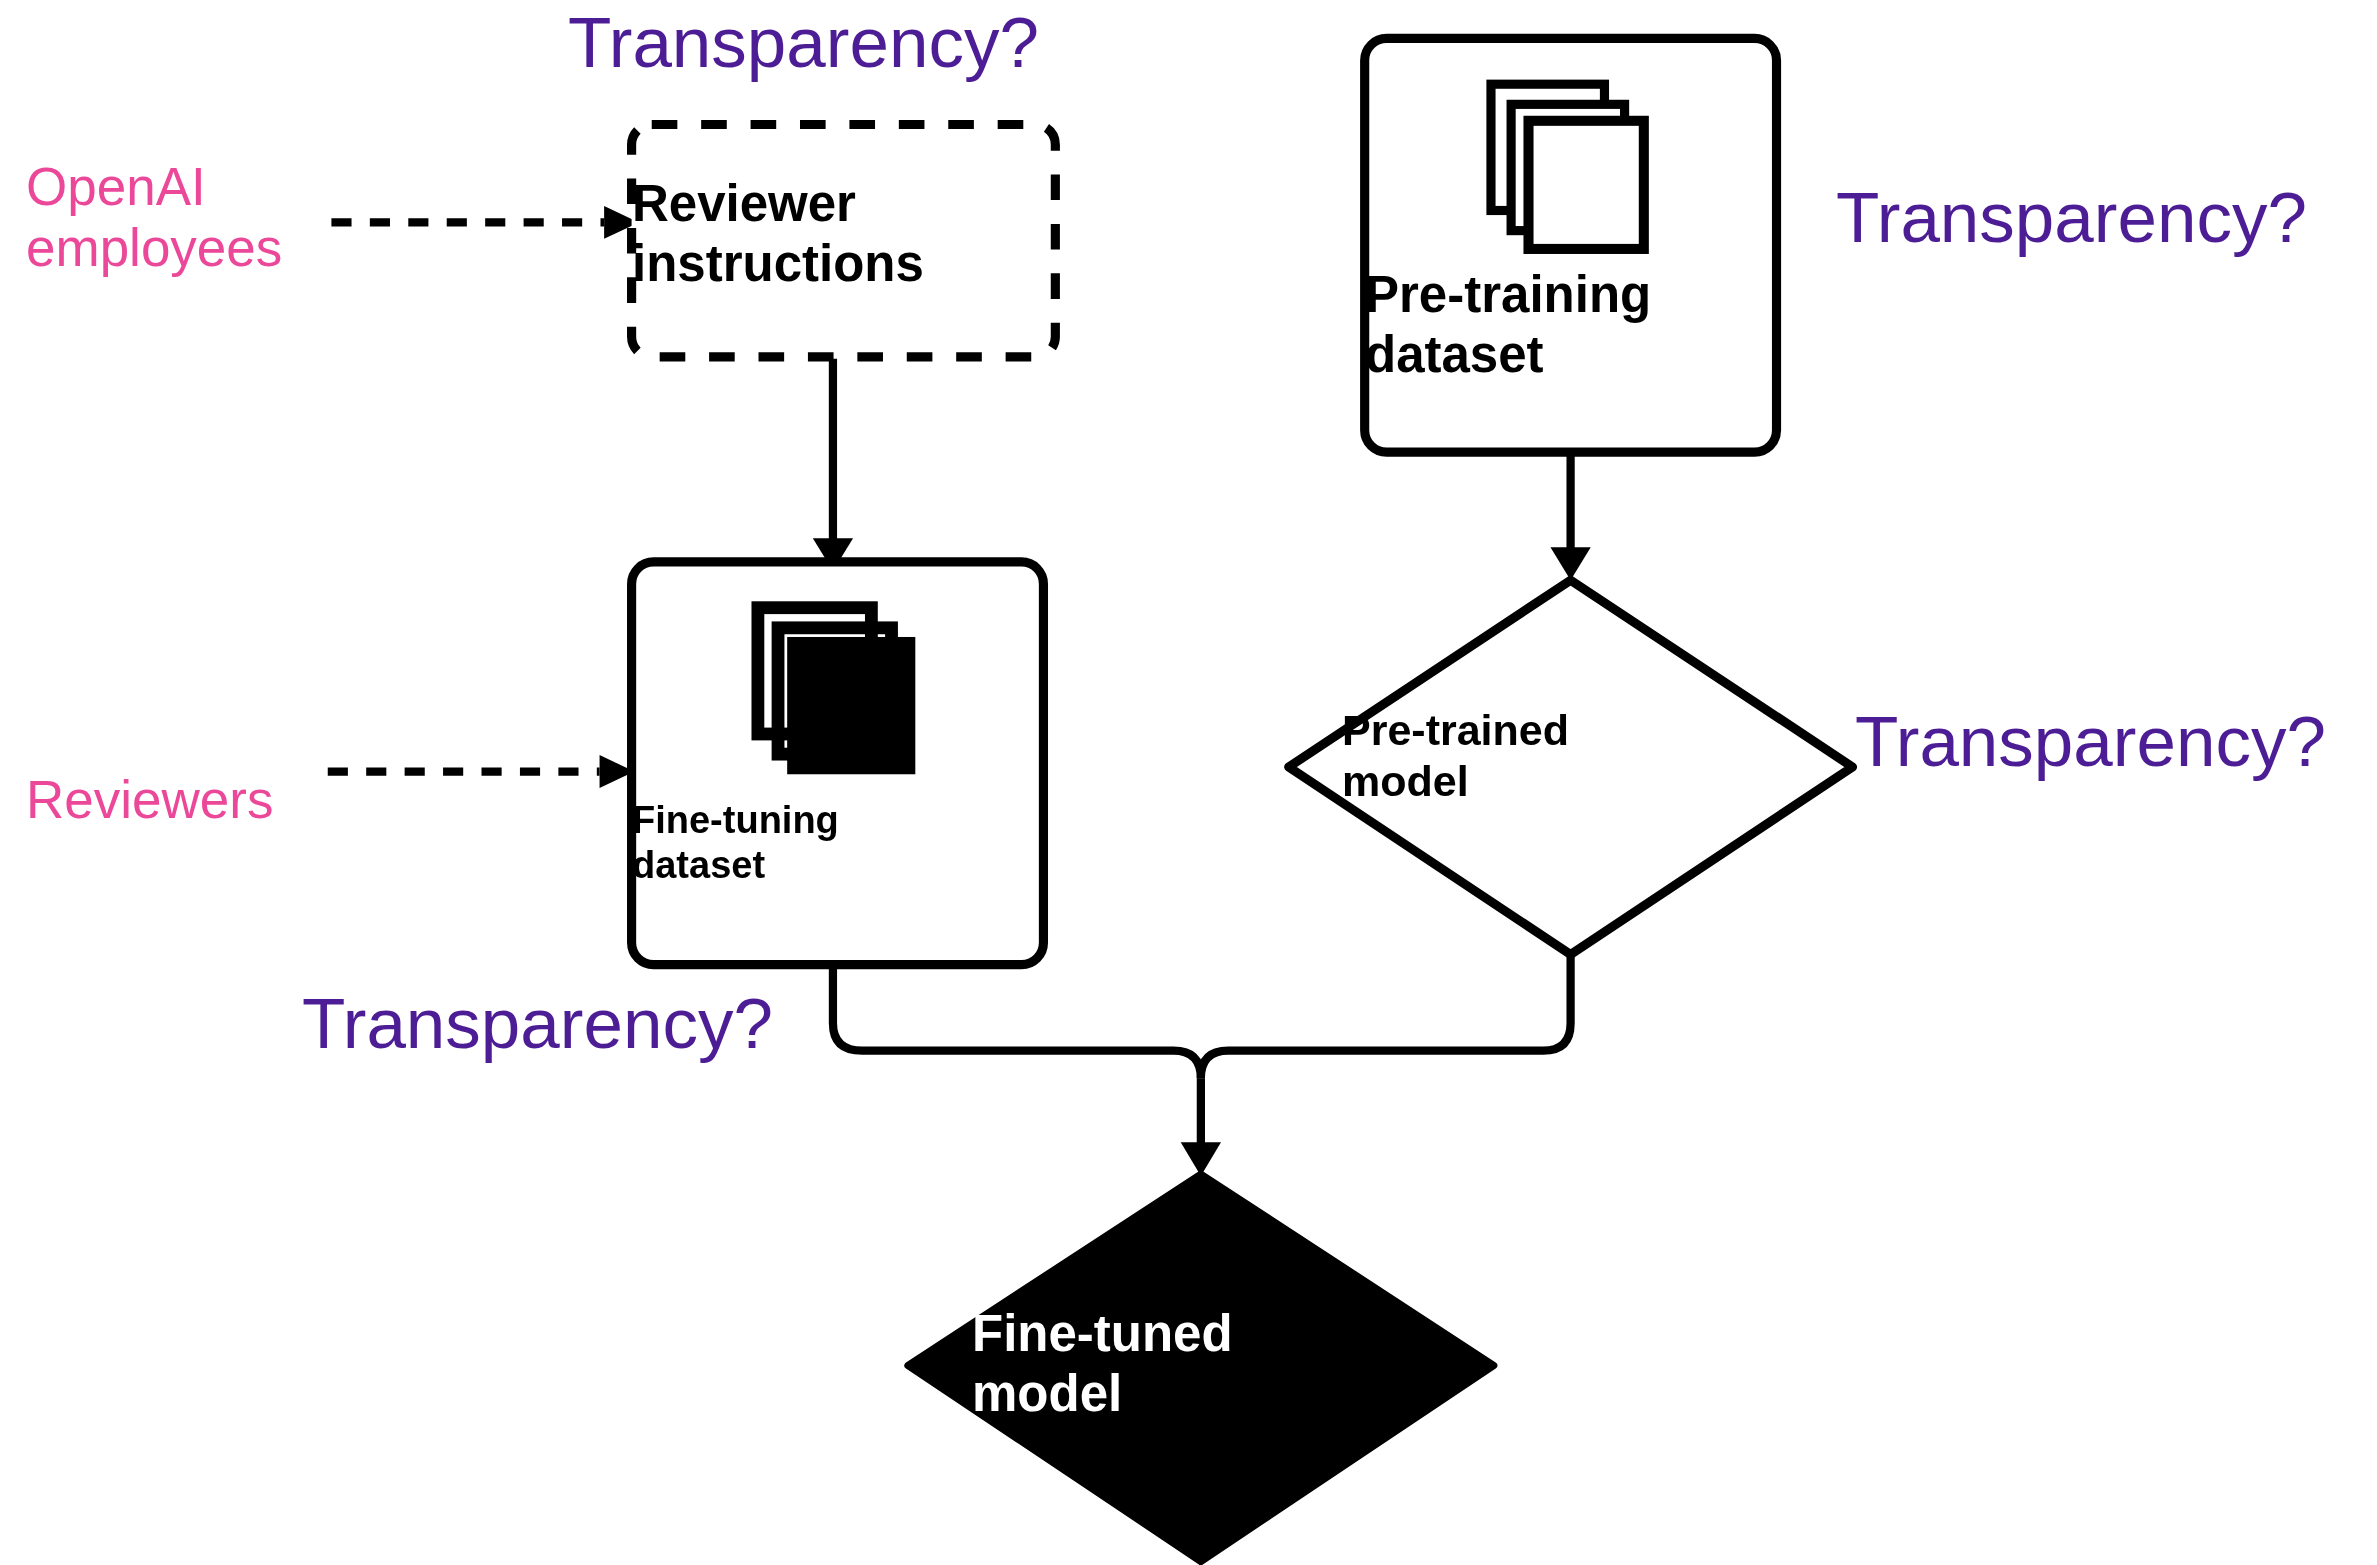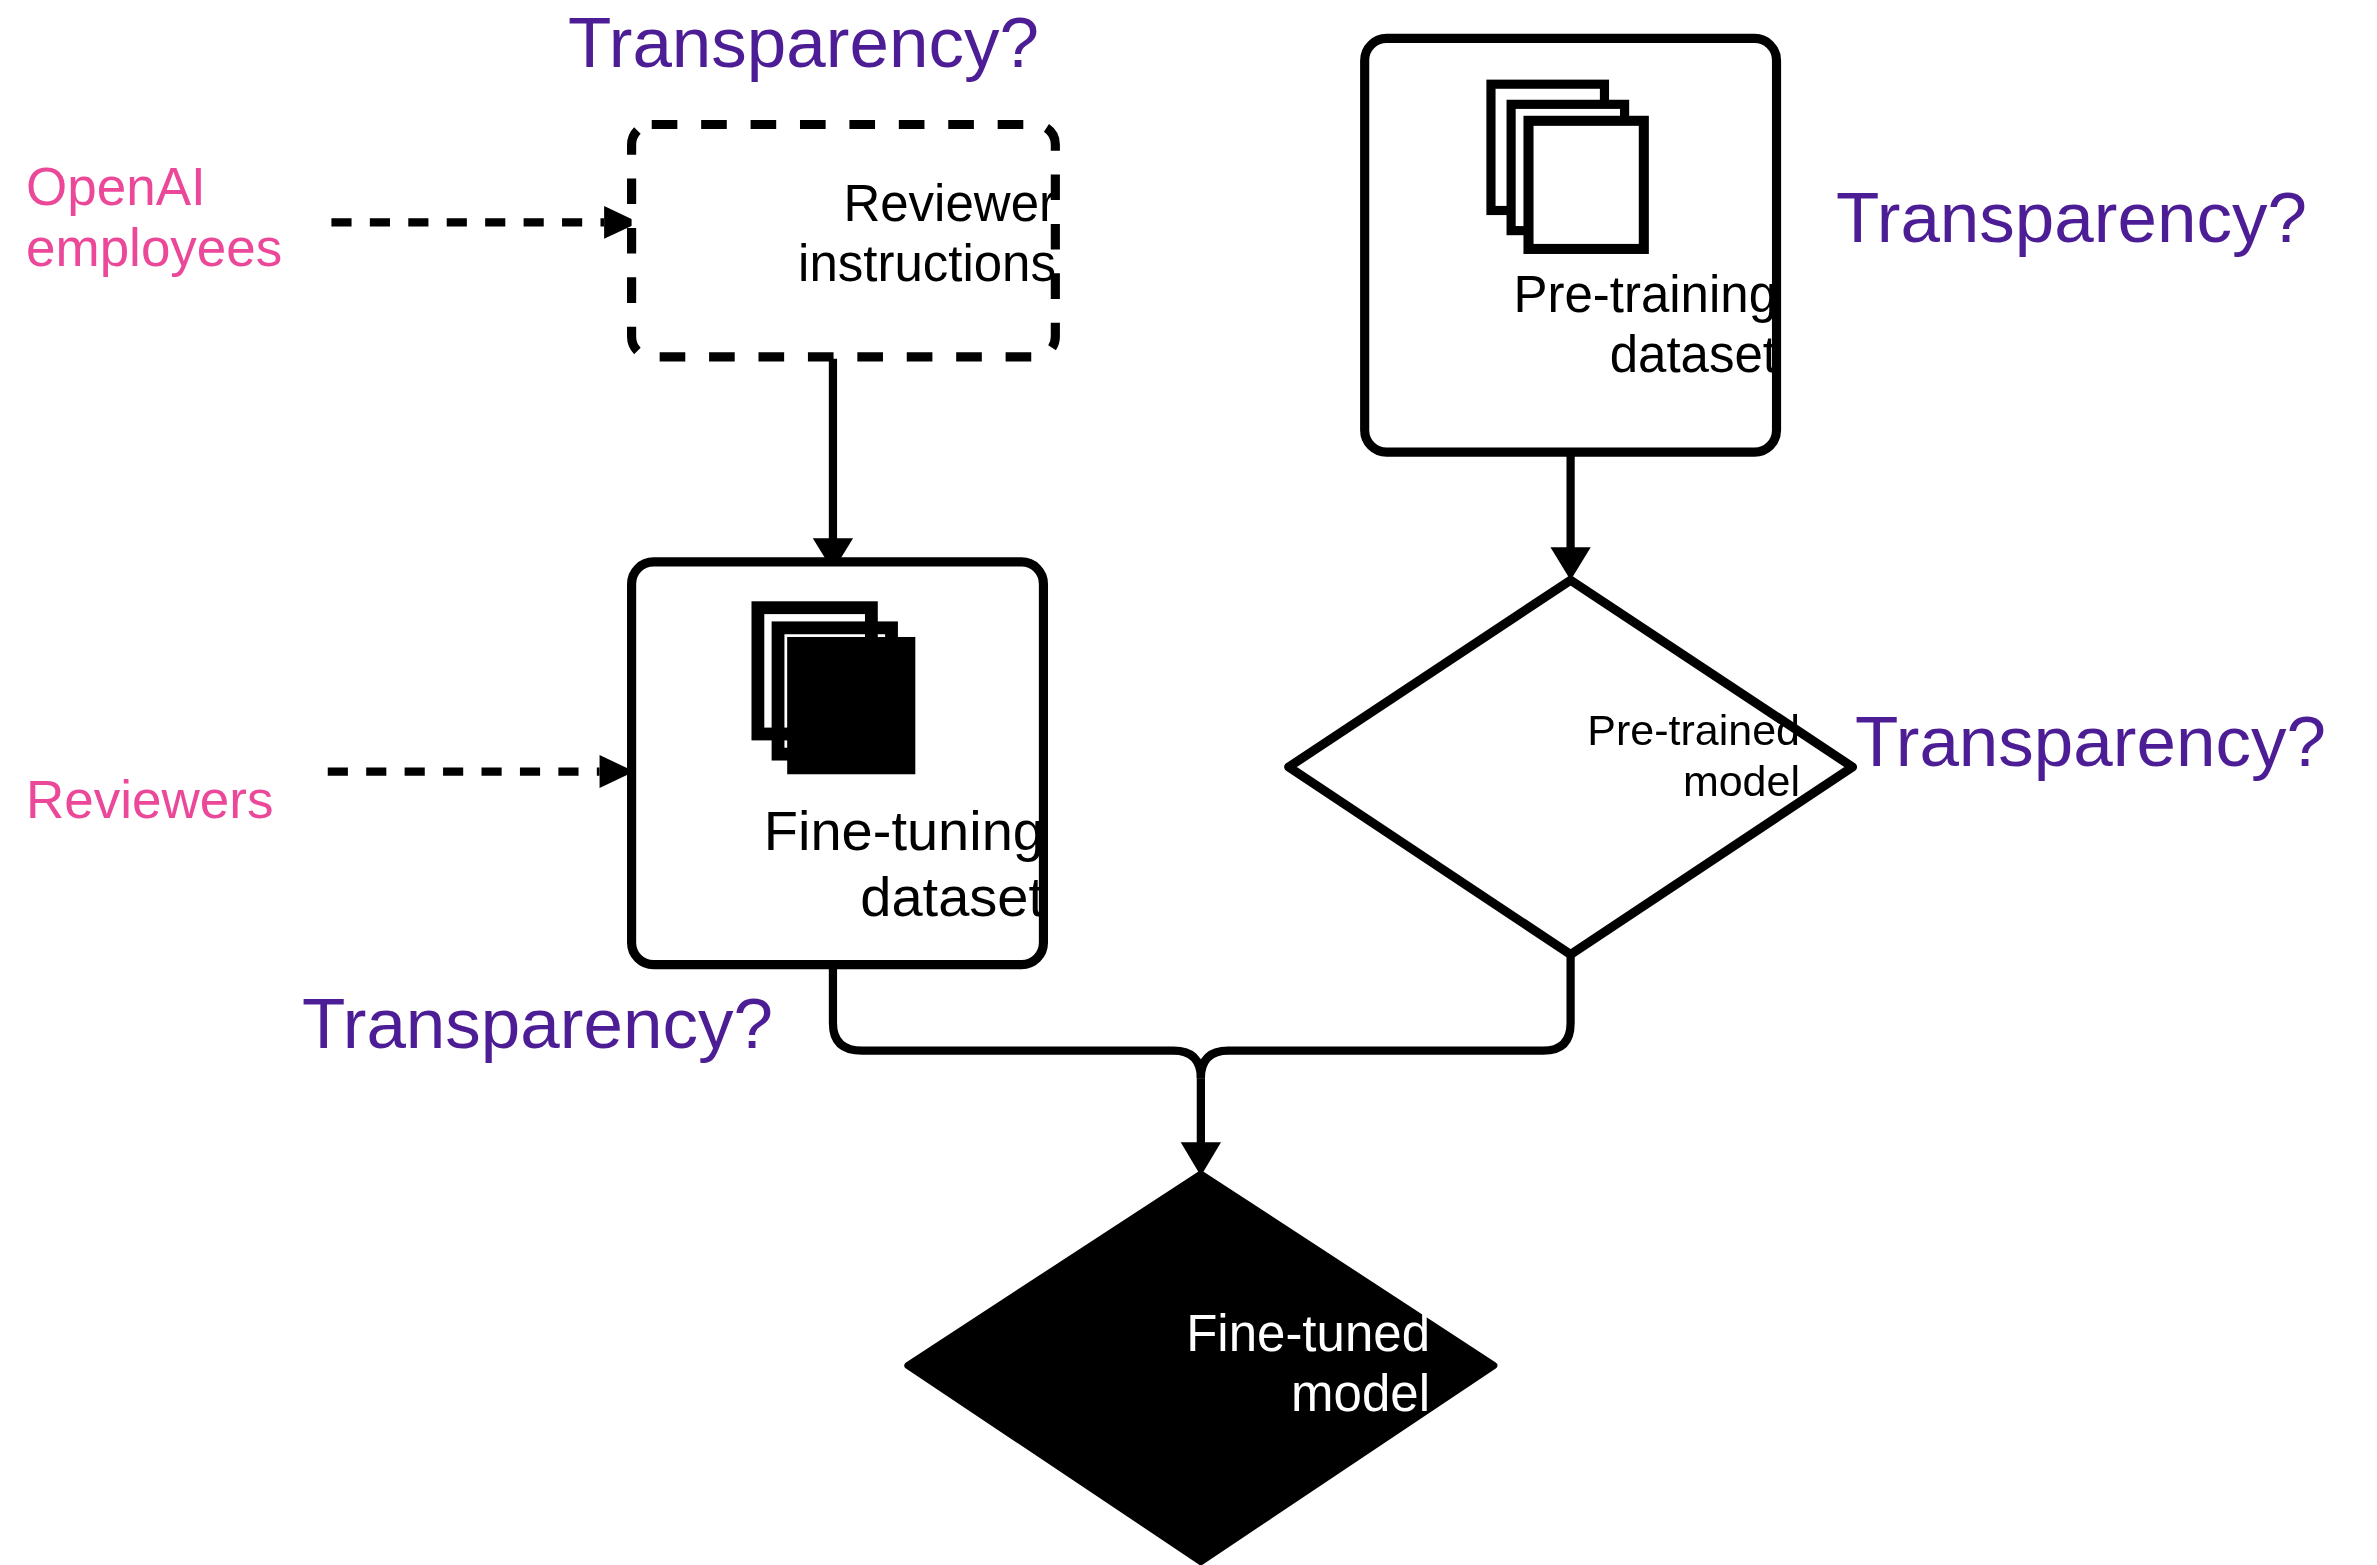--- a/index.html
+++ b/index.html
@@ -19,23 +19,23 @@
   }
   #diagram-svg {
     position: absolute;
     left: 0;
     top: 0;
     width: 2377px;
     height: 1565px;
   }
   .node-label {
     position: absolute;
-    text-align: right;
+    text-align: left;
     line-height: 1.18;
-    font-weight: 400;
+    font-weight: 700;
     color: #000000;
     white-space: pre-line;
     pointer-events: none;
   }
   .actor-label {
     position: absolute;
     text-align: left;
     line-height: 1.15;
     font-weight: 400;
     color: #ec4899;
@@ -134,21 +134,21 @@
 employees</div>
 
   <div class="actor-label" style="left:26px; top:734px; width:366px; font-size:53px;margin-top:36px;">Reviewers</div>
 
   <div class="node-label" style="left:632px; top:174px; width:424px; font-size:51px;">Reviewer
 instructions</div>
 
   <div class="node-label" style="left:1365px; top:265px; width:412px; font-size:51px;">Pre-training
 dataset</div>
 
-  <div class="node-label" style="left:632px; top:798px; width:412px; font-size:56px;">Fine-tuning
+  <div class="node-label" style="left:632px; top:798px; width:412px; font-size:38px;">Fine-tuning
 dataset</div>
 
   <div class="node-label" style="left:1342px; top:705px; width:458px; font-size:43px;">Pre-trained
 model</div>
 
   <div class="node-label on-dark" style="left:972px; top:1304px; width:458px; font-size:51px;">Fine-tuned
 model</div>
 
   <div class="transparency-label" style="left:568px; top:5.5px; font-size:71px;">Transparency?</div>
 

